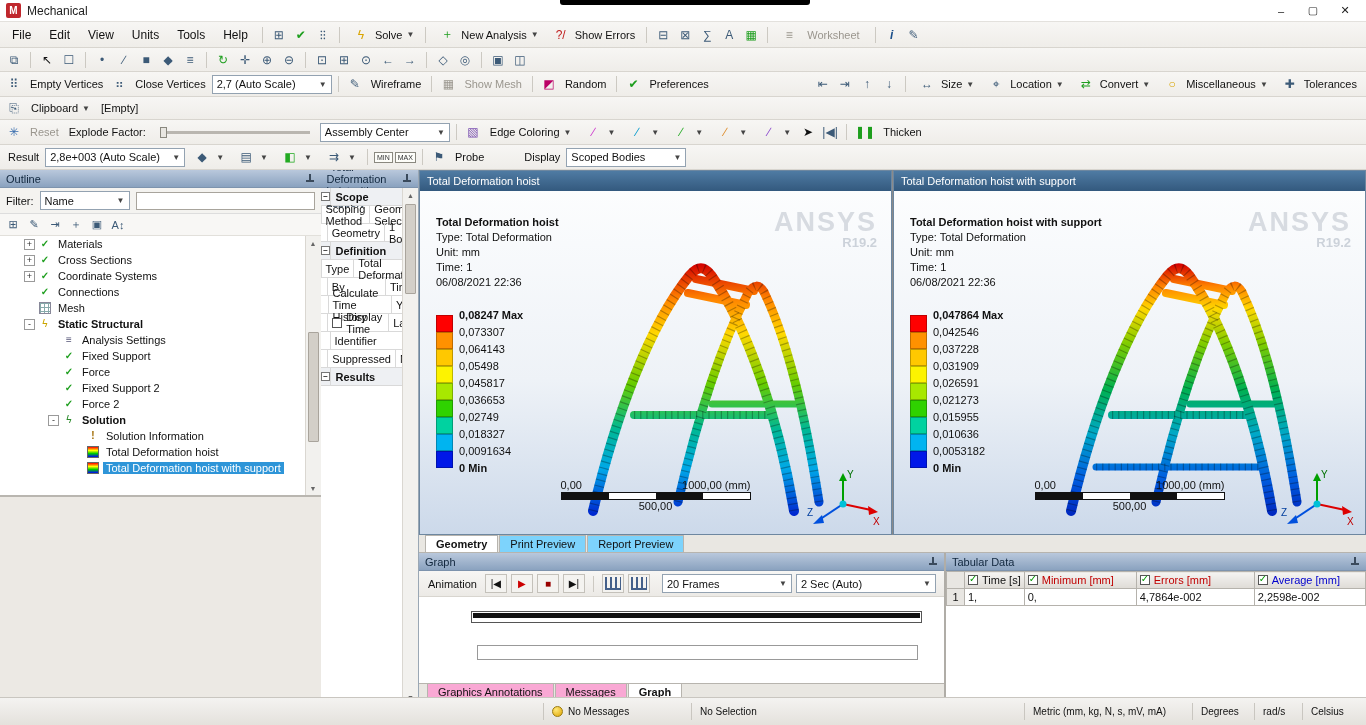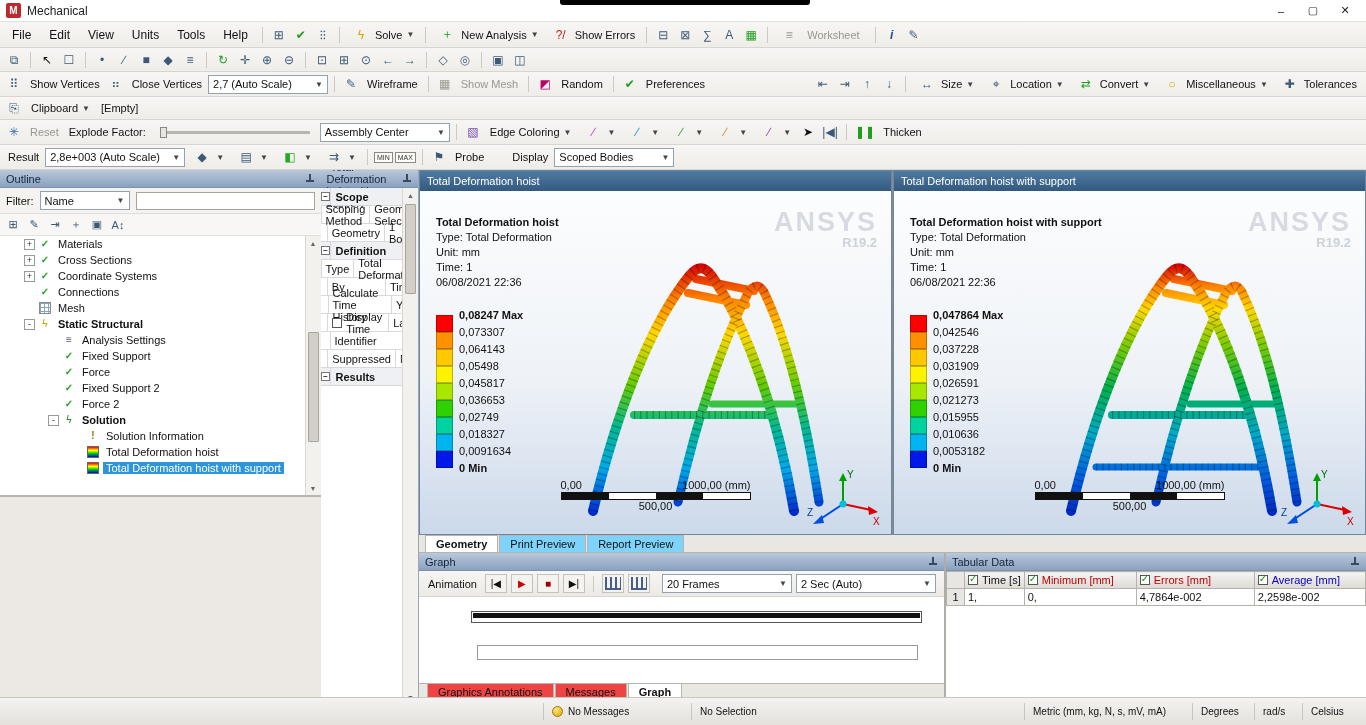--- a/index.html
+++ b/index.html
@@ -113,21 +113,21 @@
 .graphpanel{width:527px;display:flex;flex-direction:column;border-right:2px solid #b0adA7;background:#fff}
 .graph-tools{display:flex;align-items:center;gap:4px;padding:3px 5px;background:linear-gradient(#f7f6f4,#eceae6);border-bottom:1px solid #d8d5cf}
 .pbtn{width:22px;height:19px;border:1px solid #c4c1ba;background:#f4f3f0;display:flex;align-items:center;justify-content:center;font-size:10px}
 .pbtn.play{color:#c00}.pbtn.stop{color:#900}
 .stepico{width:16px;height:13px;background:repeating-linear-gradient(90deg,#44608a 0 2px,transparent 2px 5px);border-bottom:2px solid #44608a}
 .timeline{flex:1;position:relative;background:#fff}
 .tl1{position:absolute;left:52px;right:22px;top:14px;height:12px;border:1px solid #555;background:#fff}
 .tl1 .fill{height:5px;background:#111;margin:1px}
 .tl2{position:absolute;left:58px;right:26px;top:48px;height:15px;border:1px solid #999;background:#fff}
 .btabs{height:21px;display:flex;align-items:flex-start;background:#e9e7e2;border-top:1px solid #b7b4ae;padding-left:8px;gap:1px}
-.btab{padding:2px 10px;border:1px solid #b7b4ae;border-top:none;background:#ef4444}
+.btab{padding:2px 10px;border:1px solid #b7b4ae;border-top:none;background:#f9a8d4}
 .btab.active{background:#fff;font-weight:bold}
 
 
 .tabular{flex:1;display:flex;flex-direction:column;background:#fff}
 .ttable{border-collapse:collapse;width:100%}
 .ttable th,.ttable td{border:1px solid #b5b2ac;height:17px;padding:0 3px;font-weight:normal;text-align:left;white-space:nowrap}
 .ttable th{background:linear-gradient(#f5f4f2,#dedbd6)}
 .ttable .rownum{width:18px;background:#e8e6e2;text-align:center}
 .hred{color:#c00000}.hblue{color:#0000cc}
 .thcell{display:flex;align-items:center;gap:4px}
@@ -223,21 +223,21 @@
     <span class="sep"></span>
     <span class="ico">◇</span>
     <span class="ico">◎</span>
     <span class="sep"></span>
     <span class="ico">▣</span>
     <span class="ico">◫</span>
   </div>
 
   <div class="tb tb3">
     <span class="ico">⠿</span>
-    <span class="lbl">Show Vertices</span>
+    <span class="lbl">Empty Vertices</span>
     <span class="ico">⠶</span>
     <span class="lbl">Close Vertices</span>
     <span class="combo" style="width:120px">
       <span>2,7 (Auto Scale)</span>
         <span class="arr">▼</span>
     </span>
     <span class="sep"></span>
     <span class="ico">✎</span>
     <span class="lbl">Wireframe</span>
     <span class="sep"></span>
@@ -356,21 +356,21 @@
     <span class="ddl">
         <span class="ico">⇉</span>
         <span class="arr">▼</span>
       </span>
     <span class="sep"></span>
     <span class="badge">MIN</span>
     <span class="badge">MAX</span>
     <span class="sep"></span>
     <span class="ico">⚑</span>
     <span class="lbl">Probe</span>
-    <span class="lbl" style="margin-left:18px">Display</span>
+    <span class="lbl" style="margin-left:30px">Display</span>
     <span class="combo" style="width:120px">
       <span>Scoped Bodies</span>
         <span class="arr">▼</span>
     </span>
   </div>
 
   <div class="main">
 
     <div class="leftcol">
 

